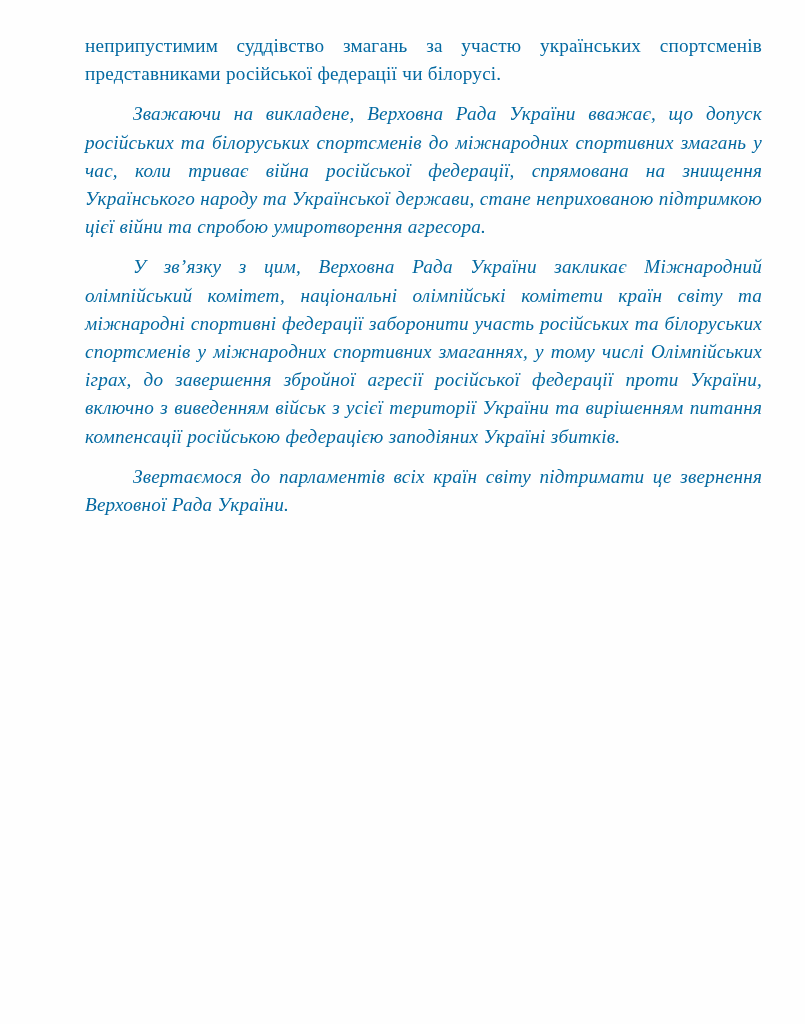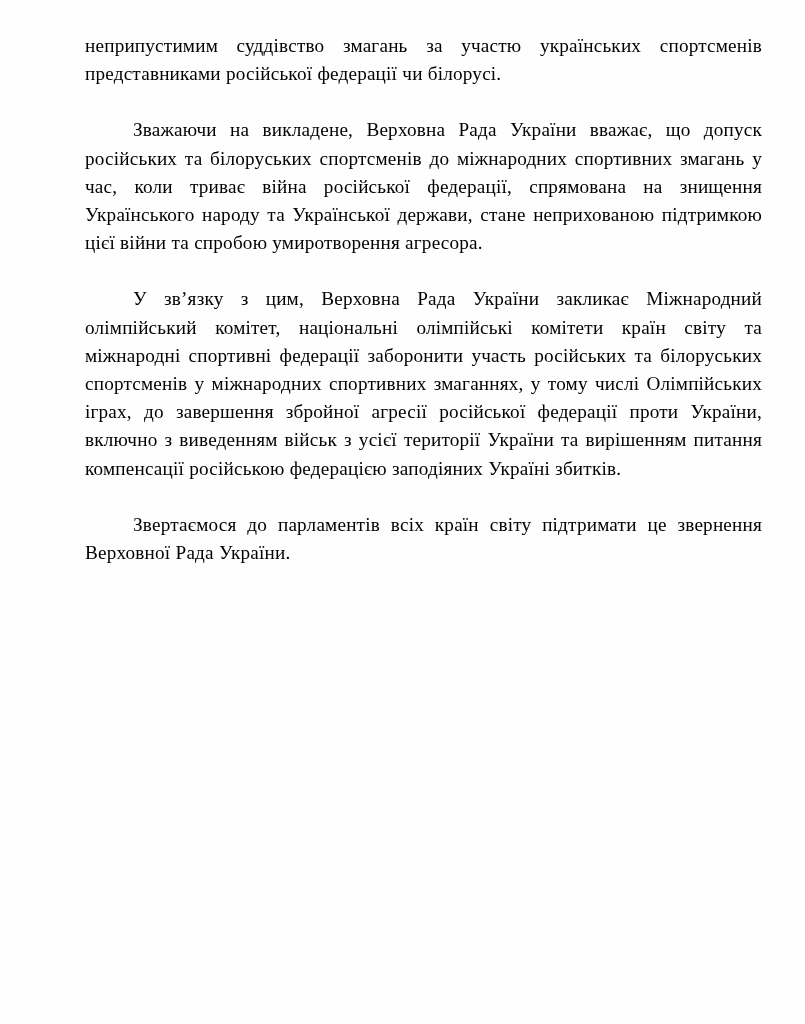--- a/index.html
+++ b/index.html
@@ -28,40 +28,41 @@
     position: absolute;
     left: 85px;
     top: 32px;
     width: 677px;
   }
 
   .para {
     margin: 0;
     font-size: 19.2px;
     line-height: 28.2px;
-    color: #000000;
+    color: #0369a1;
     text-align: justify;
     text-justify: inter-word;
     letter-spacing: 0.01em;
     word-spacing: 0.01em;
     hyphens: none;
   }
 
   
   .para.indented {
     text-indent: 48px;
   }
 
   .para.continuation {
     text-indent: 0;
   }
 
   
   .para + .para {
-    margin-top: 28px;
+    margin-top: 12px;
+    font-style: italic;
   }
 </style>
 </head>
 <body>
 
 <div class="page">
   <article class="doc-body">
 
     <p class="para continuation">неприпустимим суддівство змагань за участю українських спортсменів представниками російської федерації чи білорусі.</p>
 

